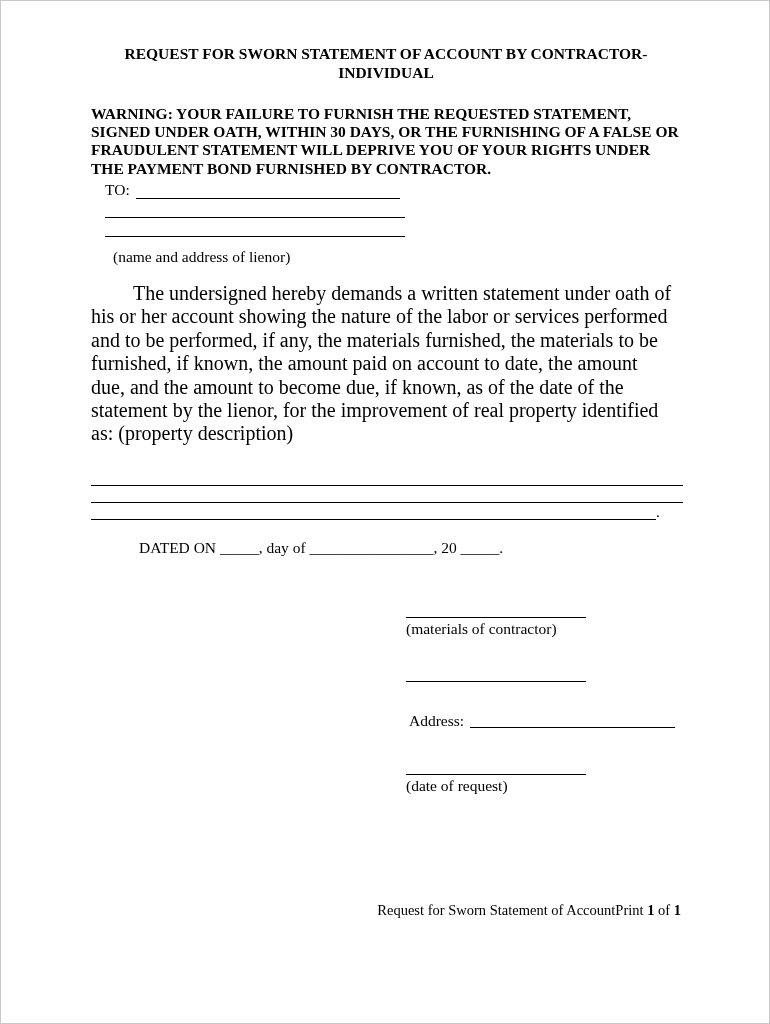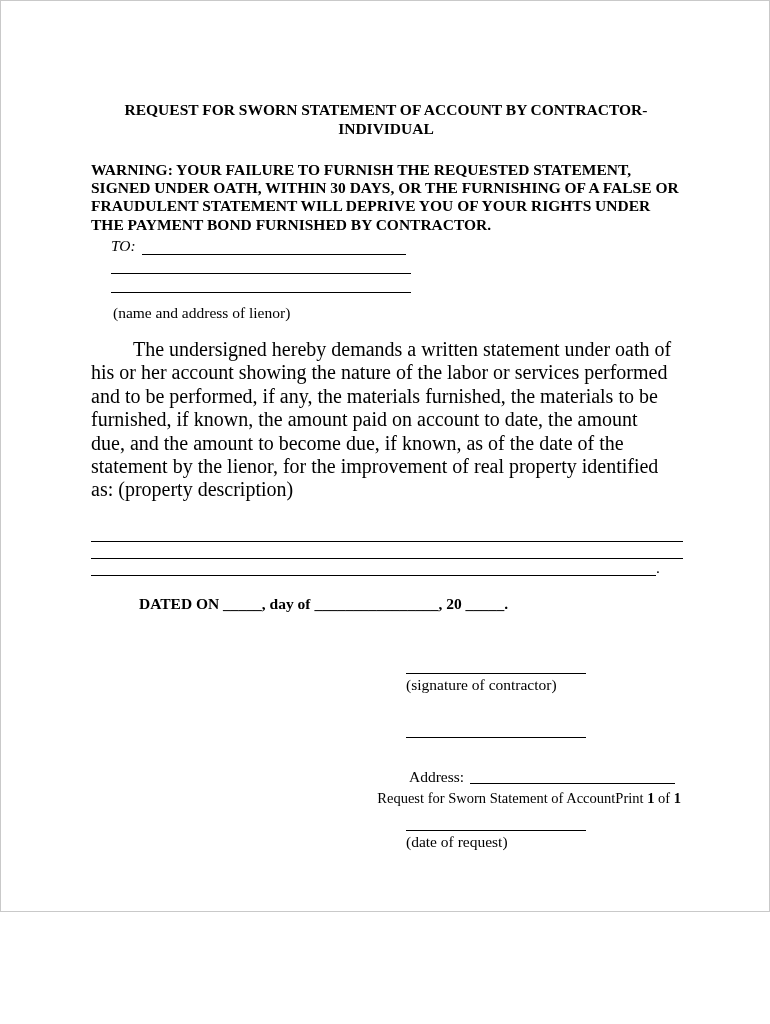--- a/index.html
+++ b/index.html
@@ -6,44 +6,43 @@
   html, body { background: #ffffff; }
   body {
     width: 770px;
     height: 1024px;
     font-family: "Liberation Serif", serif;
     color: #000;
   }
   .page {
     position: relative;
     width: 770px;
-    height: 912px;
+    height: 1024px;
     background: #fff;
     border: 1px solid #c9c9c9;
-    padding: 100px 88px 0 90px;
+    padding: 44px 88px 0 90px;
     overflow: hidden;
   }
   .title {
     font-size: 15.5px;
     font-weight: bold;
     text-align: center;
     line-height: 1.22;
     margin-bottom: 22px;
   }
   .warning {
     font-size: 15.5px;
     font-weight: bold;
     line-height: 1.18;
     margin-bottom: 3px;
   }
   .to-block {
-    margin-left: 20px;
+    margin-left: 14px;
     font-size: 15.5px;
     line-height: 1.15;
-    font-style: italic;
   }
   .to-row { height: 19px; position: relative; }
   .to-label { display: inline-block; vertical-align: bottom; }
   .blank {
     display: inline-block;
     border-bottom: 1px solid #000;
     height: 16px;
     vertical-align: bottom;
   }
   .to-blank-1 { width: 264px; margin-left: 6px; }
@@ -67,21 +66,20 @@
   .prop-line-short {
     border-bottom: 1px solid #000;
     height: 16px;
     width: 565px;
   }
   .prop-period { font-size: 15.5px; line-height: 1; }
   .dated-line {
     font-size: 15.5px;
     margin-top: 19px;
     margin-left: 48px;
-    font-weight: bold;
   }
   .sig-block {
     margin-left: 315px;
     margin-top: 46px;
     font-size: 15.5px;
     line-height: 1.15;
   }
   .sig-line {
     border-bottom: 1px solid #000;
     height: 15px;
@@ -134,21 +132,21 @@
     <div class="prop-line-row">
       <div class="prop-line-short"></div>
       <span class="prop-period">.</span>
     </div>
   </div>
 
   <div class="dated-line">DATED ON _____, day of ________________, 20 _____.</div>
 
   <div class="sig-block">
     <div class="sig-line"></div>
-    <div class="sig-caption">(signature of contractor)</div>
+    <div class="sig-caption">(materials of contractor)</div>
 
     <div class="sig-gap"></div>
 
     <div class="sig-line"></div>
 
     <div class="sig-gap"></div>
 
     <div class="address-row">
       <span>Address:</span>
       <span class="blank address-blank"></span>

